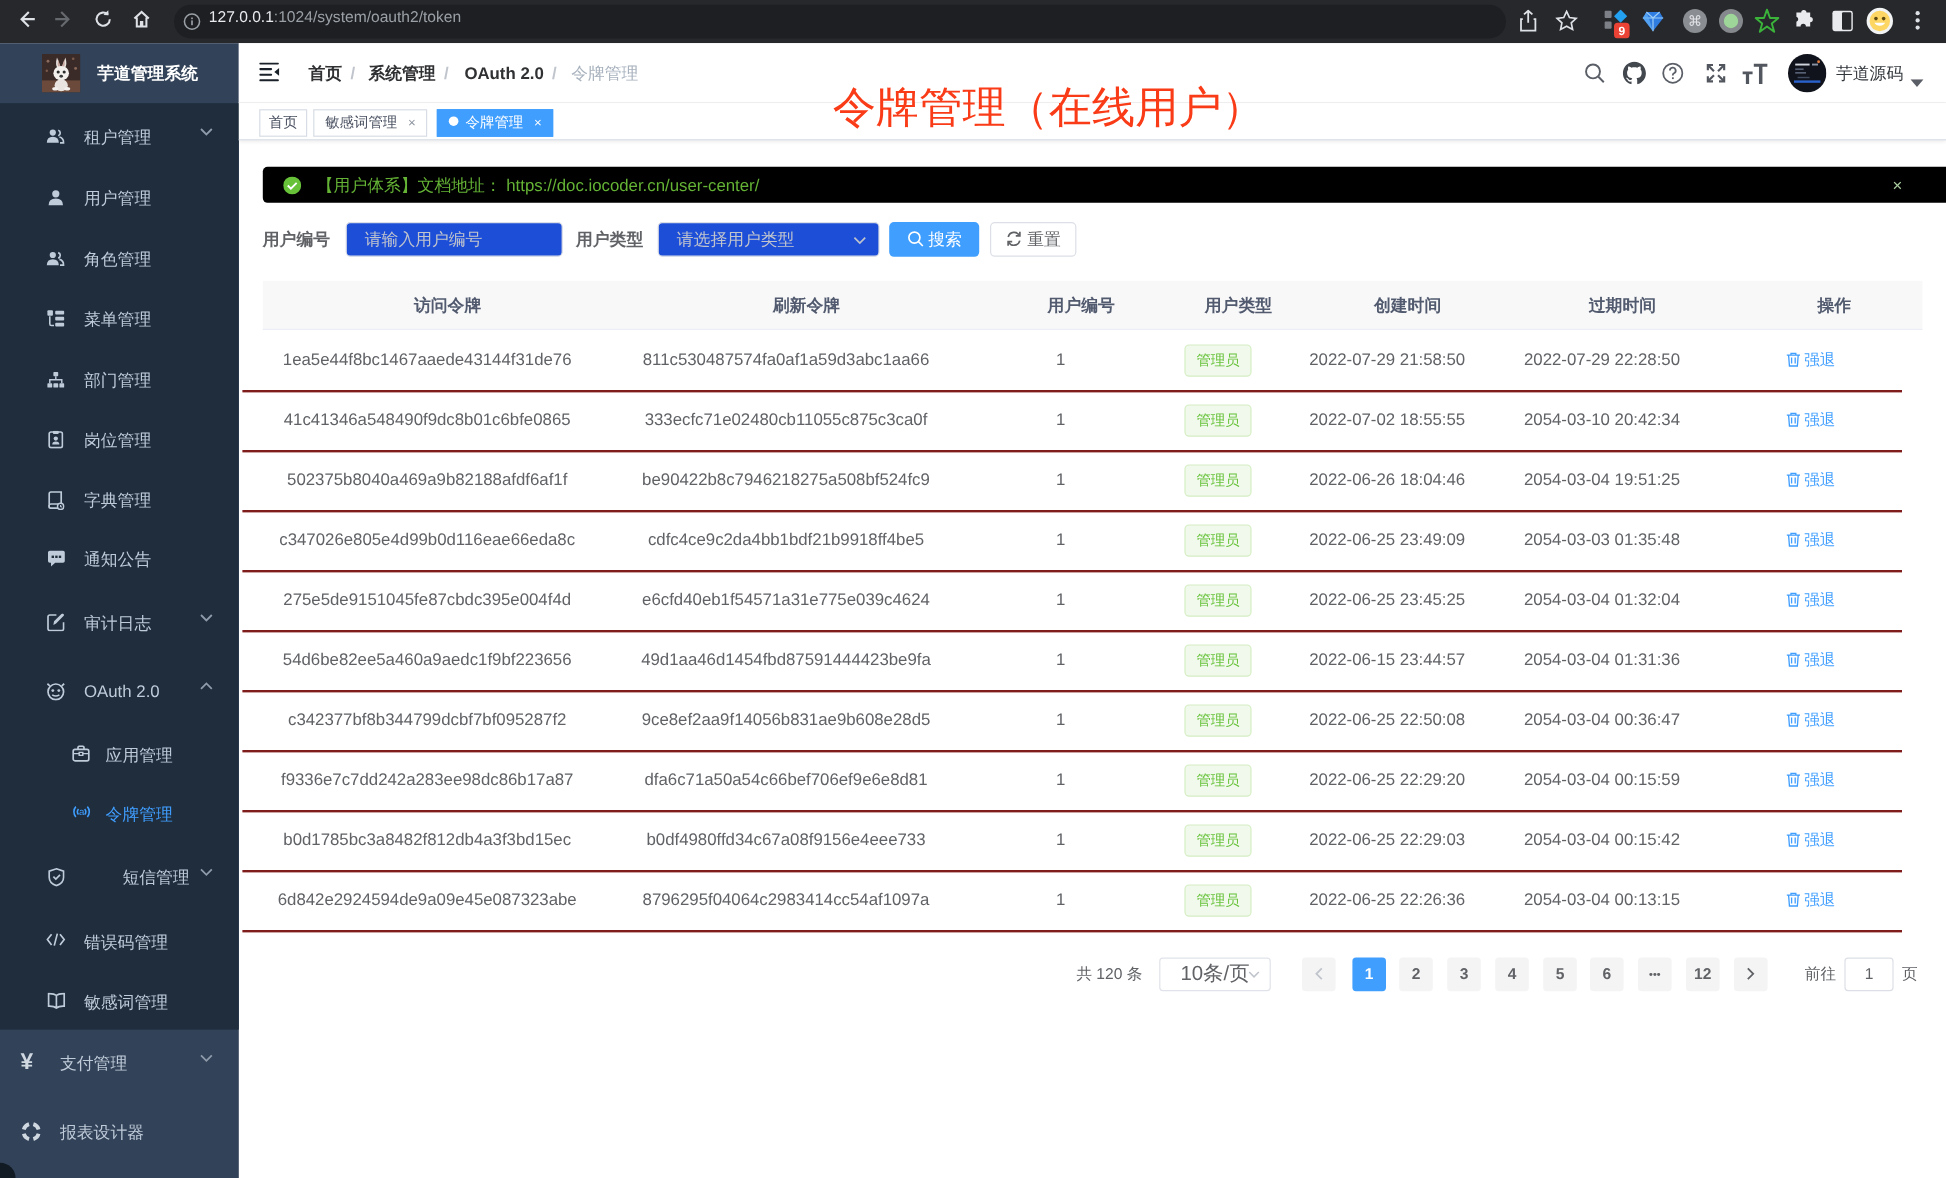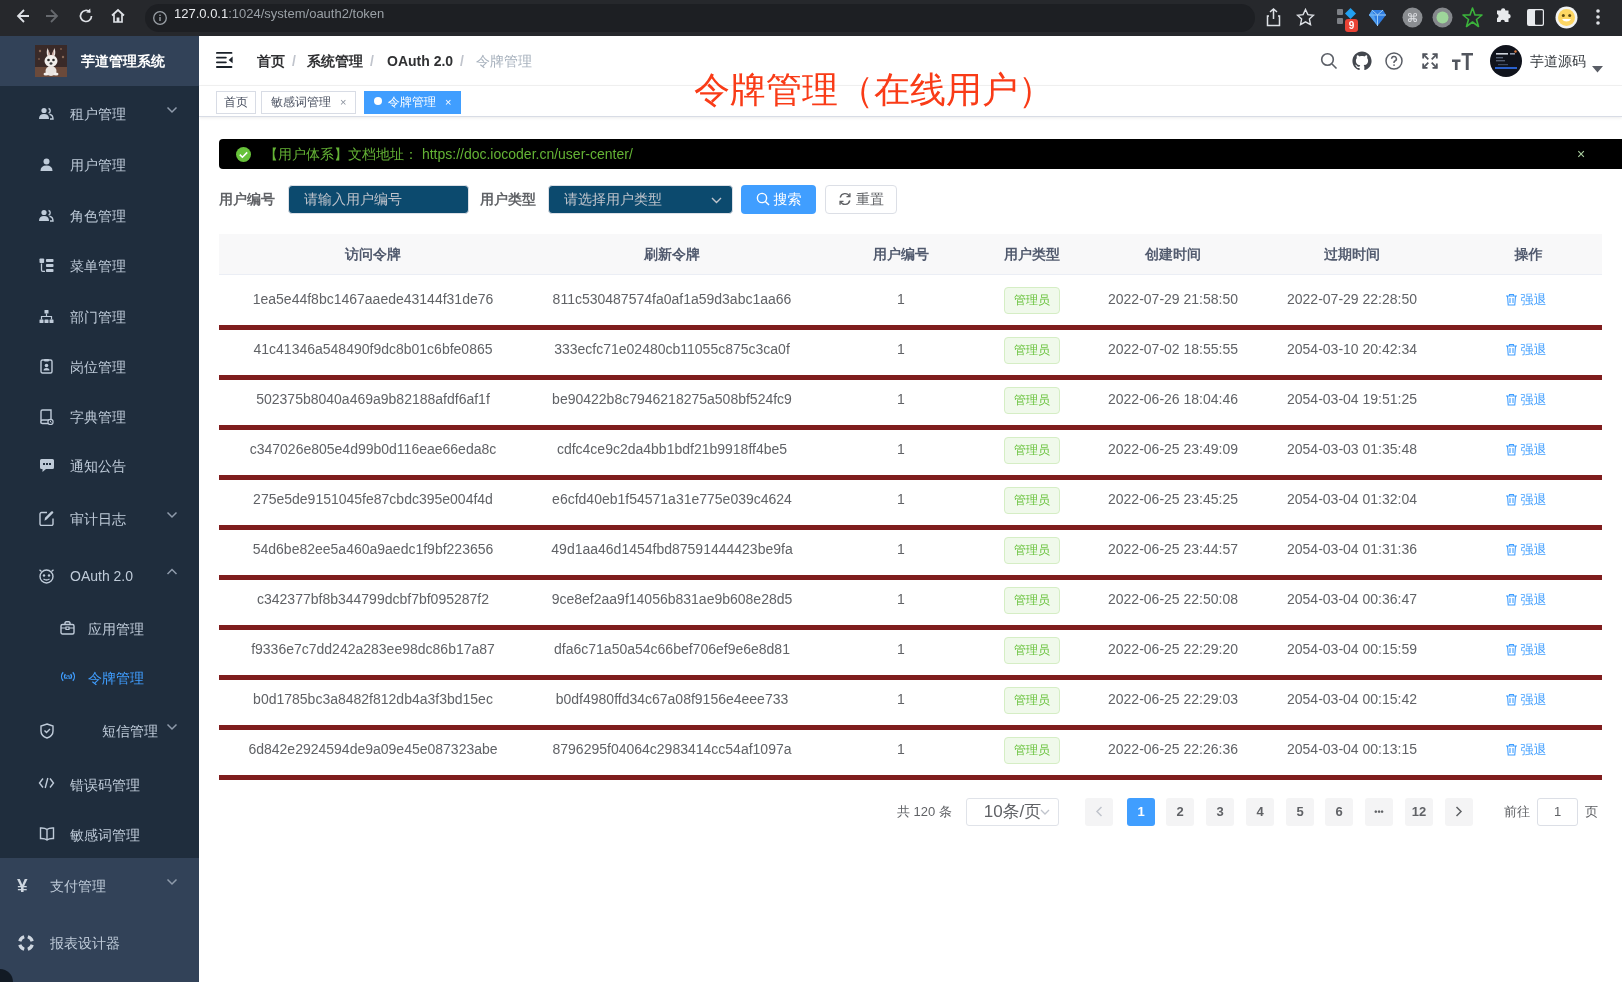--- a/index.html
+++ b/index.html
@@ -19,26 +19,26 @@
 .chev{position:absolute;top:21px;left:166px;}
 
 #nav{position:absolute;left:199px;top:36px;width:1423px;height:49px;background:#fff;border-bottom:1px solid #f2f2f2;}
 .bc{font-size:14px;line-height:50px;font-weight:600;}
 
 #tabs{position:absolute;left:199px;top:86px;width:1423px;height:30px;background:#fff;border-bottom:1px solid #d8dce5;box-shadow:0 1px 3px rgba(0,0,0,.08);}
 .tag{position:absolute;top:5px;height:21px;line-height:21px;border:1px solid #d8dce5;background:#fff;color:#495060;font-size:12px;padding:0 9px;}
 
 #alert{position:absolute;left:219px;top:139px;width:1612px;height:30px;background:#000000;border-radius:4px;}
 .lbl{position:absolute;top:185px;height:29px;line-height:29px;font-size:14px;font-weight:700;color:#606266;}
-.inp{position:absolute;top:185px;height:27px;line-height:27px;border:1px solid #dcdfe6;border-radius:4px;font-size:14px;color:#c0c4cc;padding-left:15px;background:#0c4a6e;}
+.inp{position:absolute;top:185px;height:27px;line-height:27px;border:1px solid #dcdfe6;border-radius:4px;font-size:14px;color:#c0c4cc;padding-left:15px;background:#1d4ed8;}
 .btn{position:absolute;top:185px;height:29px;line-height:29px;border-radius:4px;font-size:14px;text-align:center;}
 
 #thead{position:absolute;left:219px;top:234px;width:1383px;height:40px;background:#f8f8f9;border-bottom:1px solid #ebeef5;}
 .th{position:absolute;top:0;height:40px;line-height:40px;font-size:14px;font-weight:700;color:#515a6e;text-align:center;}
-.tr{position:absolute;left:219px;width:1383px;height:50px;border-bottom:5px solid #7f1d1d;}
+.tr{position:absolute;left:202px;width:1383px;height:50px;border-bottom:2px solid #7f1d1d;}
 .td{position:absolute;top:0;height:49px;line-height:49px;font-size:14px;color:#606266;text-align:center;}
 .tagg{display:inline-block;height:25px;line-height:25px;padding:0 9px;background:#f0f9eb;border:1px solid #d5eec4;color:#67c23a;font-size:12px;border-radius:4px;vertical-align:middle;}
 .kick{color:#409eff;font-size:13px;}
 
 .pbtn{position:absolute;top:798px;width:28px;height:28px;line-height:28px;background:#f4f4f5;color:#606266;font-size:13px;font-weight:700;text-align:center;border-radius:3px;}
 </style>
 </head>
 <body>
 
 <div id="chrome">
@@ -453,21 +453,21 @@
   <div class="td" style="left:1048px;width:170px;">2054-03-04 01:32:04</div>
   <div class="td kick" style="left:1224px;width:165px;"><svg style="vertical-align:-2px;margin-right:3px;" width="13" height="13" viewBox="0 0 13 13">
         <path d="M1 3 H12 M4.5 3 V1.5 H8.5 V3 M2.5 3 L3.2 12 H9.8 L10.5 3 M5 5 V10 M8 5 V10" stroke="#409eff" stroke-width="1.1" fill="none"></path>
       </svg>强退</div>
 </div>
 <div class="tr" style="top:525px;">
   <div class="td" style="left:0px;width:308px;">54d6be82ee5a460a9aedc1f9bf223656</div>
   <div class="td" style="left:308px;width:290px;">49d1aa46d1454fbd87591444423be9fa</div>
   <div class="td" style="left:598px;width:168px;">1</div>
   <div class="td" style="left:766px;width:94px;"><span class="tagg">管理员</span></div>
-  <div class="td" style="left:860px;width:188px;">2022-06-25 23:44:57</div>
+  <div class="td" style="left:860px;width:188px;">2022-06-15 23:44:57</div>
   <div class="td" style="left:1048px;width:170px;">2054-03-04 01:31:36</div>
   <div class="td kick" style="left:1224px;width:165px;"><svg style="vertical-align:-2px;margin-right:3px;" width="13" height="13" viewBox="0 0 13 13">
         <path d="M1 3 H12 M4.5 3 V1.5 H8.5 V3 M2.5 3 L3.2 12 H9.8 L10.5 3 M5 5 V10 M8 5 V10" stroke="#409eff" stroke-width="1.1" fill="none"></path>
       </svg>强退</div>
 </div>
 <div class="tr" style="top:575px;">
   <div class="td" style="left:0px;width:308px;">c342377bf8b344799dcbf7bf095287f2</div>
   <div class="td" style="left:308px;width:290px;">9ce8ef2aa9f14056b831ae9b608e28d5</div>
   <div class="td" style="left:598px;width:168px;">1</div>
   <div class="td" style="left:766px;width:94px;"><span class="tagg">管理员</span></div>

